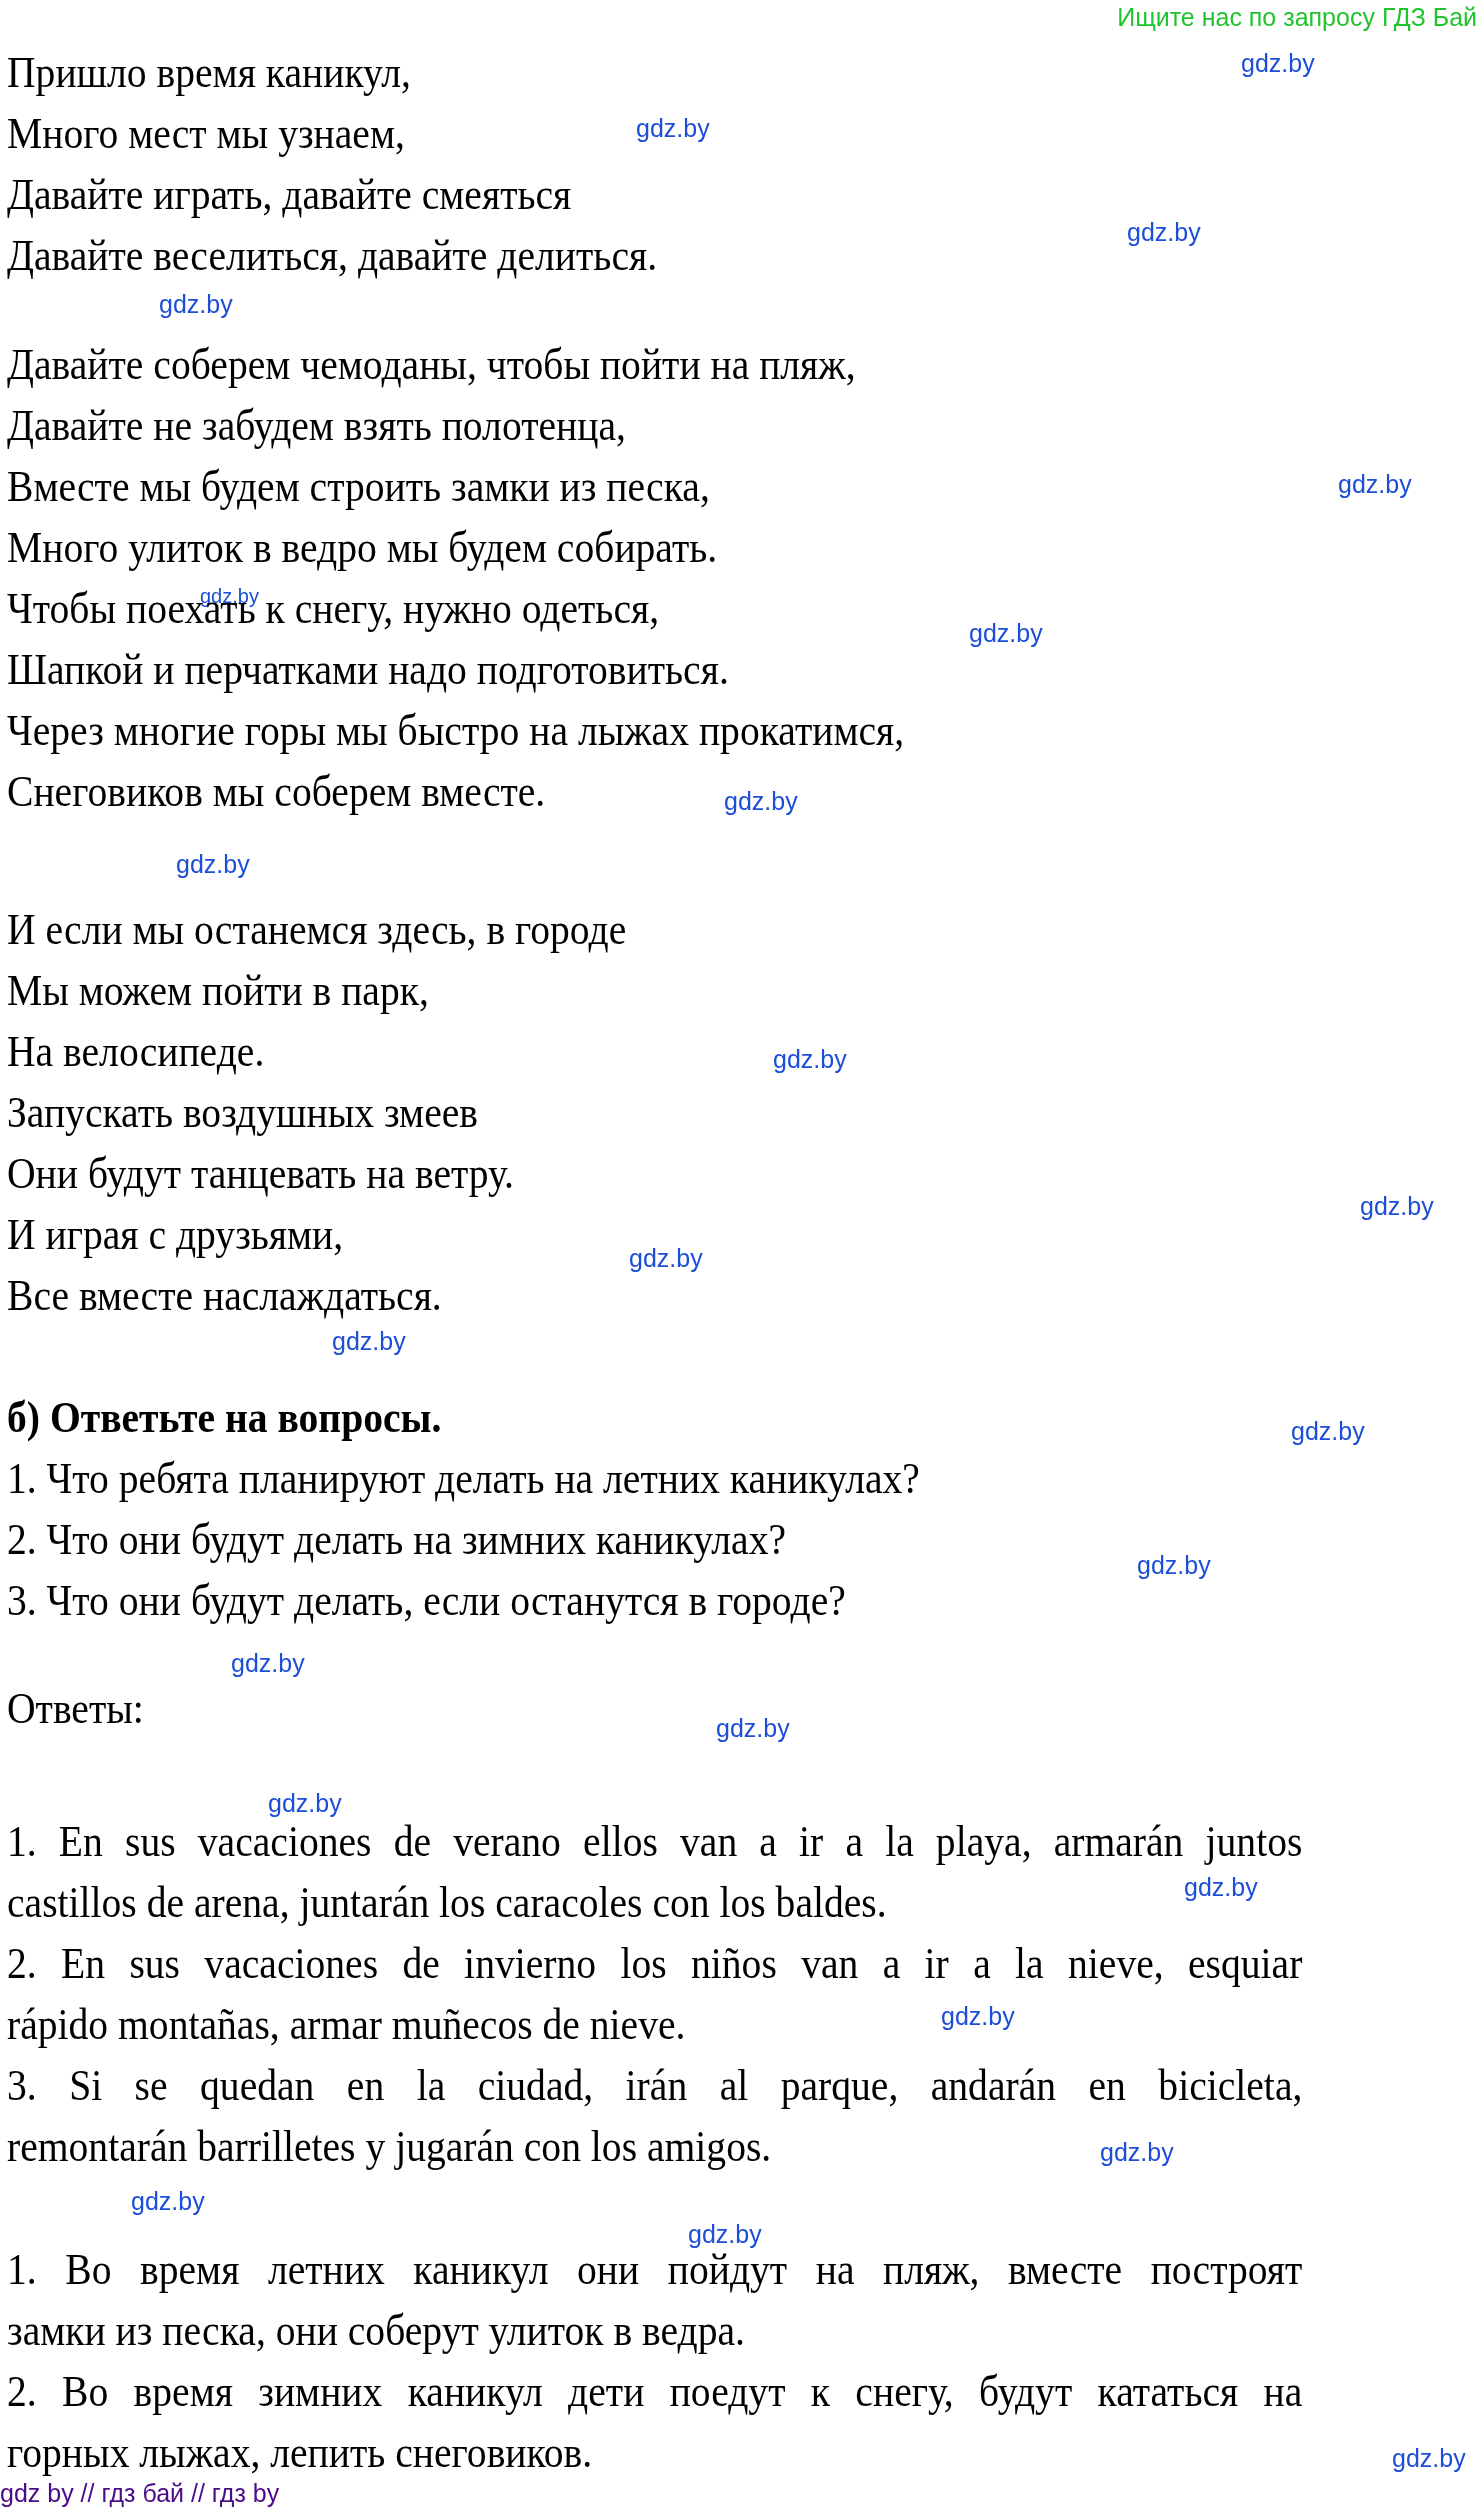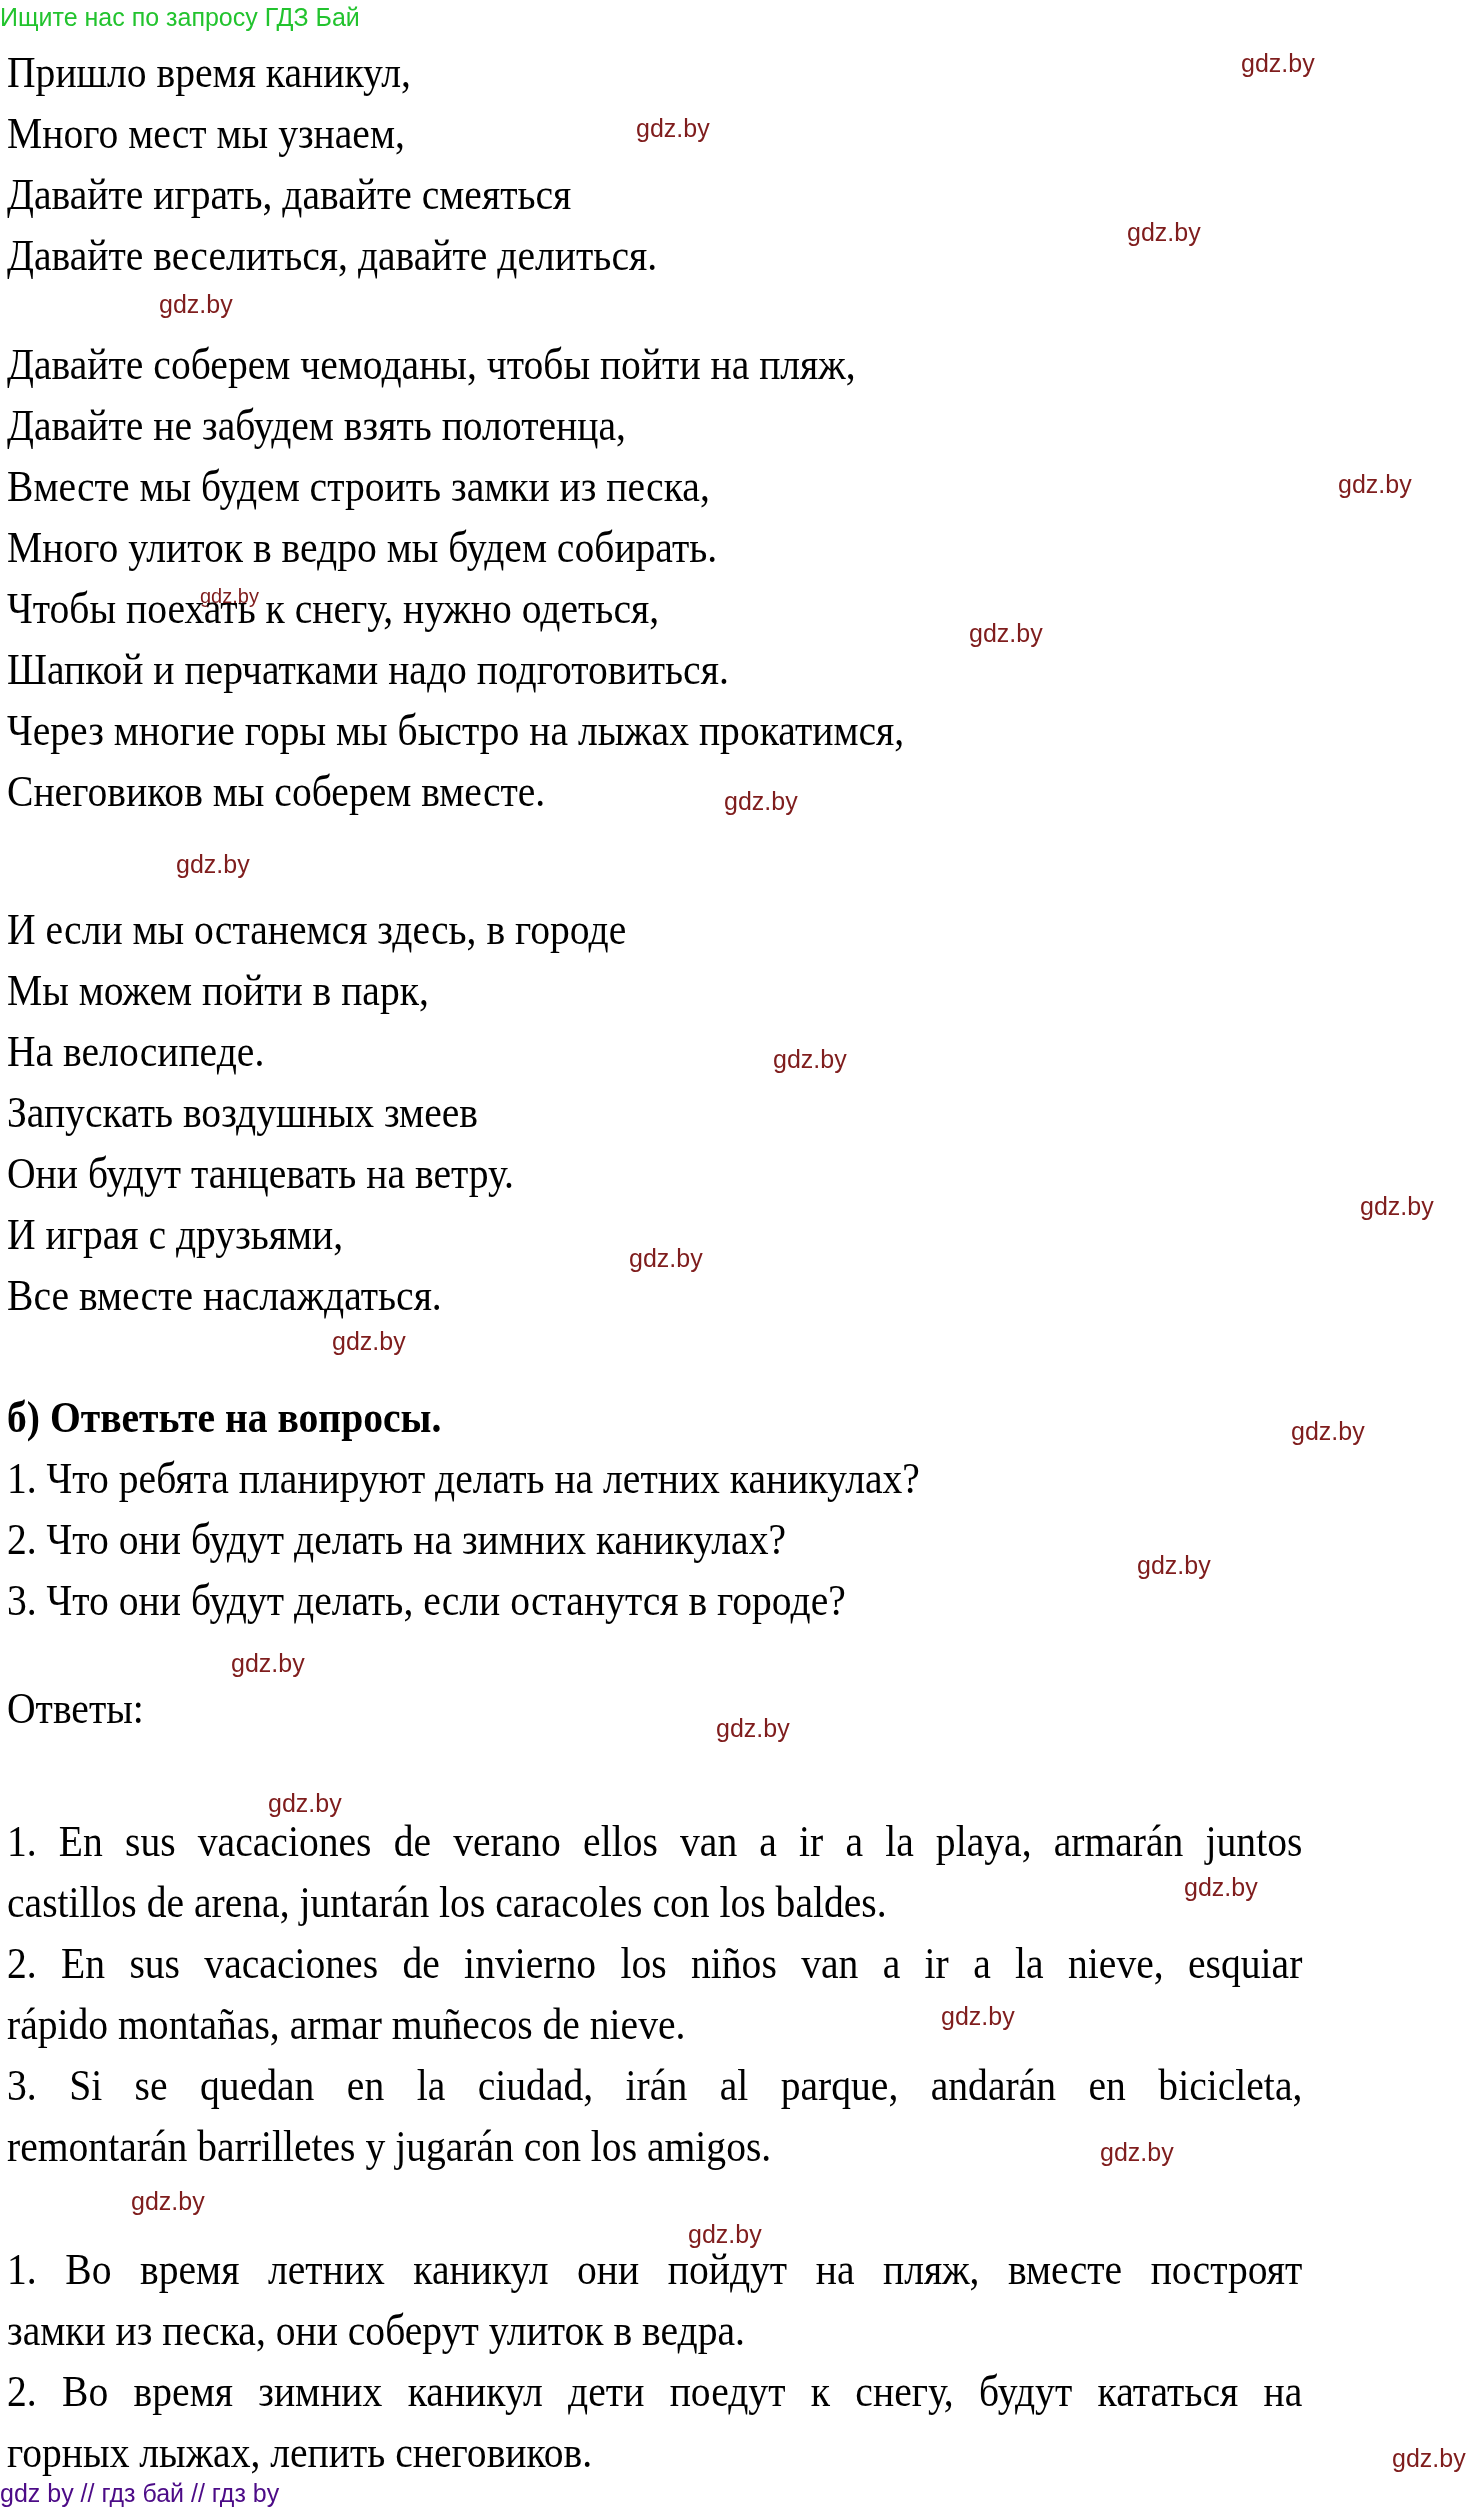--- a/index.html
+++ b/index.html
@@ -9,21 +9,21 @@
     height: 2512px;
     background: #ffffff;
     overflow: hidden;
     font-family: "Liberation Serif", serif;
     color: #000000;
   }
   .promo {
     position: absolute;
     top: 1.7px; left: 0;
     width: 100%;
-    text-align: left;
+    text-align: right;
     font-family: "Liberation Sans", sans-serif;
     font-size: 25px;
     line-height: 30px;
     color: #22c32e;
   }
   .content {
     position: absolute;
     left: 6.7px; top: 0;
     width: 1472px;
     transform: scaleX(0.88);
@@ -40,21 +40,21 @@
     text-align-last: justify;
     text-justify: inter-word;
   }
   .bold  { font-weight: bold; }
   .wm-layer { position: absolute; inset: 0; pointer-events: none; }
   .wm {
     position: absolute;
     font-family: "Liberation Sans", sans-serif;
     font-size: 25px;
     line-height: 28.5px;
-    color: #7f1d1d;
+    color: #1d4ed8;
     white-space: nowrap;
   }
   .wm-sm { font-size: 20px; line-height: 23.5px; }
   .footer {
     position: absolute;
     top: 2479px; left: 0;
     width: 100%;
     text-align: left;
     font-family: "Liberation Sans", sans-serif;
     font-size: 25px;

